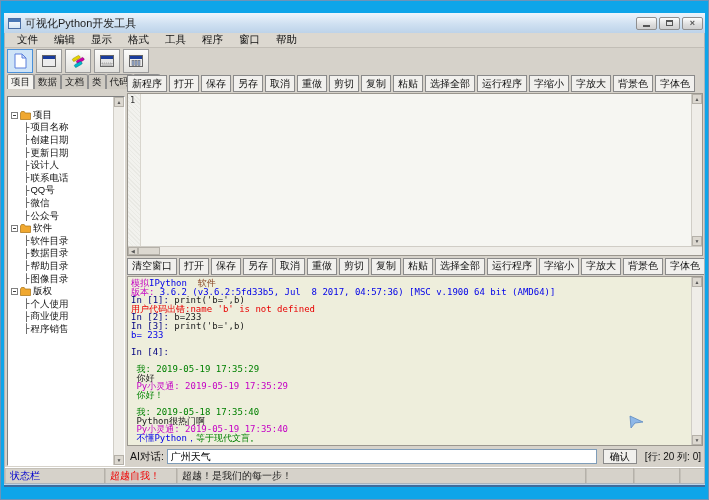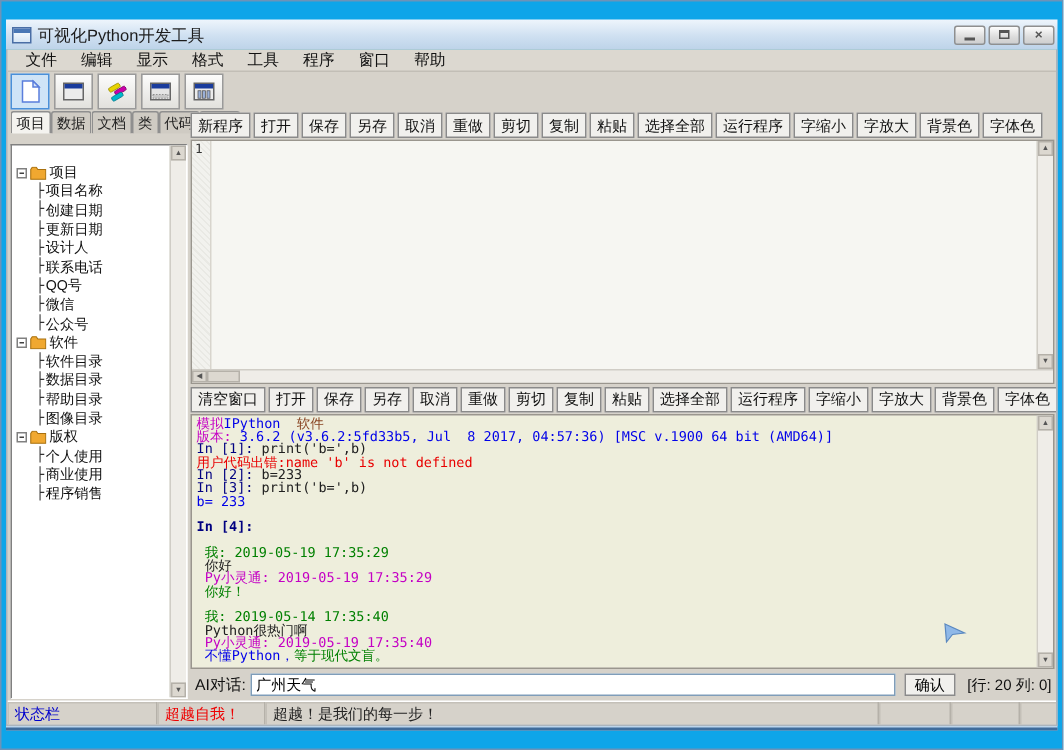--- a/index.html
+++ b/index.html
@@ -330,28 +330,28 @@
                 <path d="M1 1 L14 7 L6 8 L2 13 Z" fill="#8fb8e8" stroke="#5a88c0" stroke-width="0.8"></path>
               </svg>
           <div class="cline"><span style="color: rgb(196, 0, 196);">模拟</span><span style="color: rgb(0, 0, 232);">IPython</span><span style="color: rgb(136, 68, 34);">  软件</span></div>
               <div class="cline"><span style="color: rgb(196, 0, 196);">版本: </span><span style="color: rgb(0, 0, 232);">3.6.2 (v3.6.2:5fd33b5, Jul  8 2017, 04:57:36) [MSC v.1900 64 bit (AMD64)]</span></div>
               <div class="cline"><span style="color: rgb(0, 0, 128); text-align: center;">In [1]: </span><span style="color: rgb(32, 32, 32);">print('b=',b)</span></div>
               <div class="cline"><span style="color: rgb(232, 0, 0);">用户代码出错:name 'b' is not defined</span></div>
               <div class="cline"><span style="color: rgb(0, 0, 128);">In [2]: </span><span style="color: rgb(32, 32, 32);">b=233</span></div>
               <div class="cline"><span style="color: rgb(0, 0, 128);">In [3]: </span><span style="color: rgb(32, 32, 32);">print('b=',b)</span></div>
               <div class="cline"><span style="color: rgb(0, 0, 232);">b= 233</span></div>
               <div class="cline">&nbsp;</div>
-              <div class="cline"><span style="color: rgb(0, 0, 128); font-weight: bold;">In [4]:</span></div>
+              <div class="cline"><span style="color: rgb(0, 0, 128);">In [4]:</span></div>
               <div class="cline">&nbsp;</div>
               <div class="cline"><span style="color: rgb(0, 128, 0);"> 我: 2019-05-19 17:35:29</span></div>
               <div class="cline"><span style="color: rgb(32, 32, 32);"> 你好</span></div>
               <div class="cline"><span style="color: rgb(196, 0, 196);"> Py小灵通: 2019-05-19 17:35:29</span></div>
               <div class="cline"><span style="color: rgb(0, 128, 0);"> 你好！</span></div>
               <div class="cline">&nbsp;</div>
-              <div class="cline"><span style="color: rgb(0, 128, 0);"> 我: 2019-05-14 17:35:40</span></div>
+              <div class="cline"><span style="color: rgb(0, 128, 0);"> 我: 2019-05-18 17:35:40</span></div>
               <div class="cline"><span style="color: rgb(32, 32, 32);"> Python很热门啊</span></div>
               <div class="cline"><span style="color: rgb(196, 0, 196);"> Py小灵通: 2019-05-19 17:35:40</span></div>
               <div class="cline"><span style="color: rgb(0, 0, 232);"> 不懂Python，</span><span style="color: rgb(0, 128, 0);">等于现代文盲。</span></div>
             </div>
           <div class="sb-v">
             <div class="sb-btn">▲</div>
             <div class="sb-btn">▼</div>
           </div>
         </div>
 

